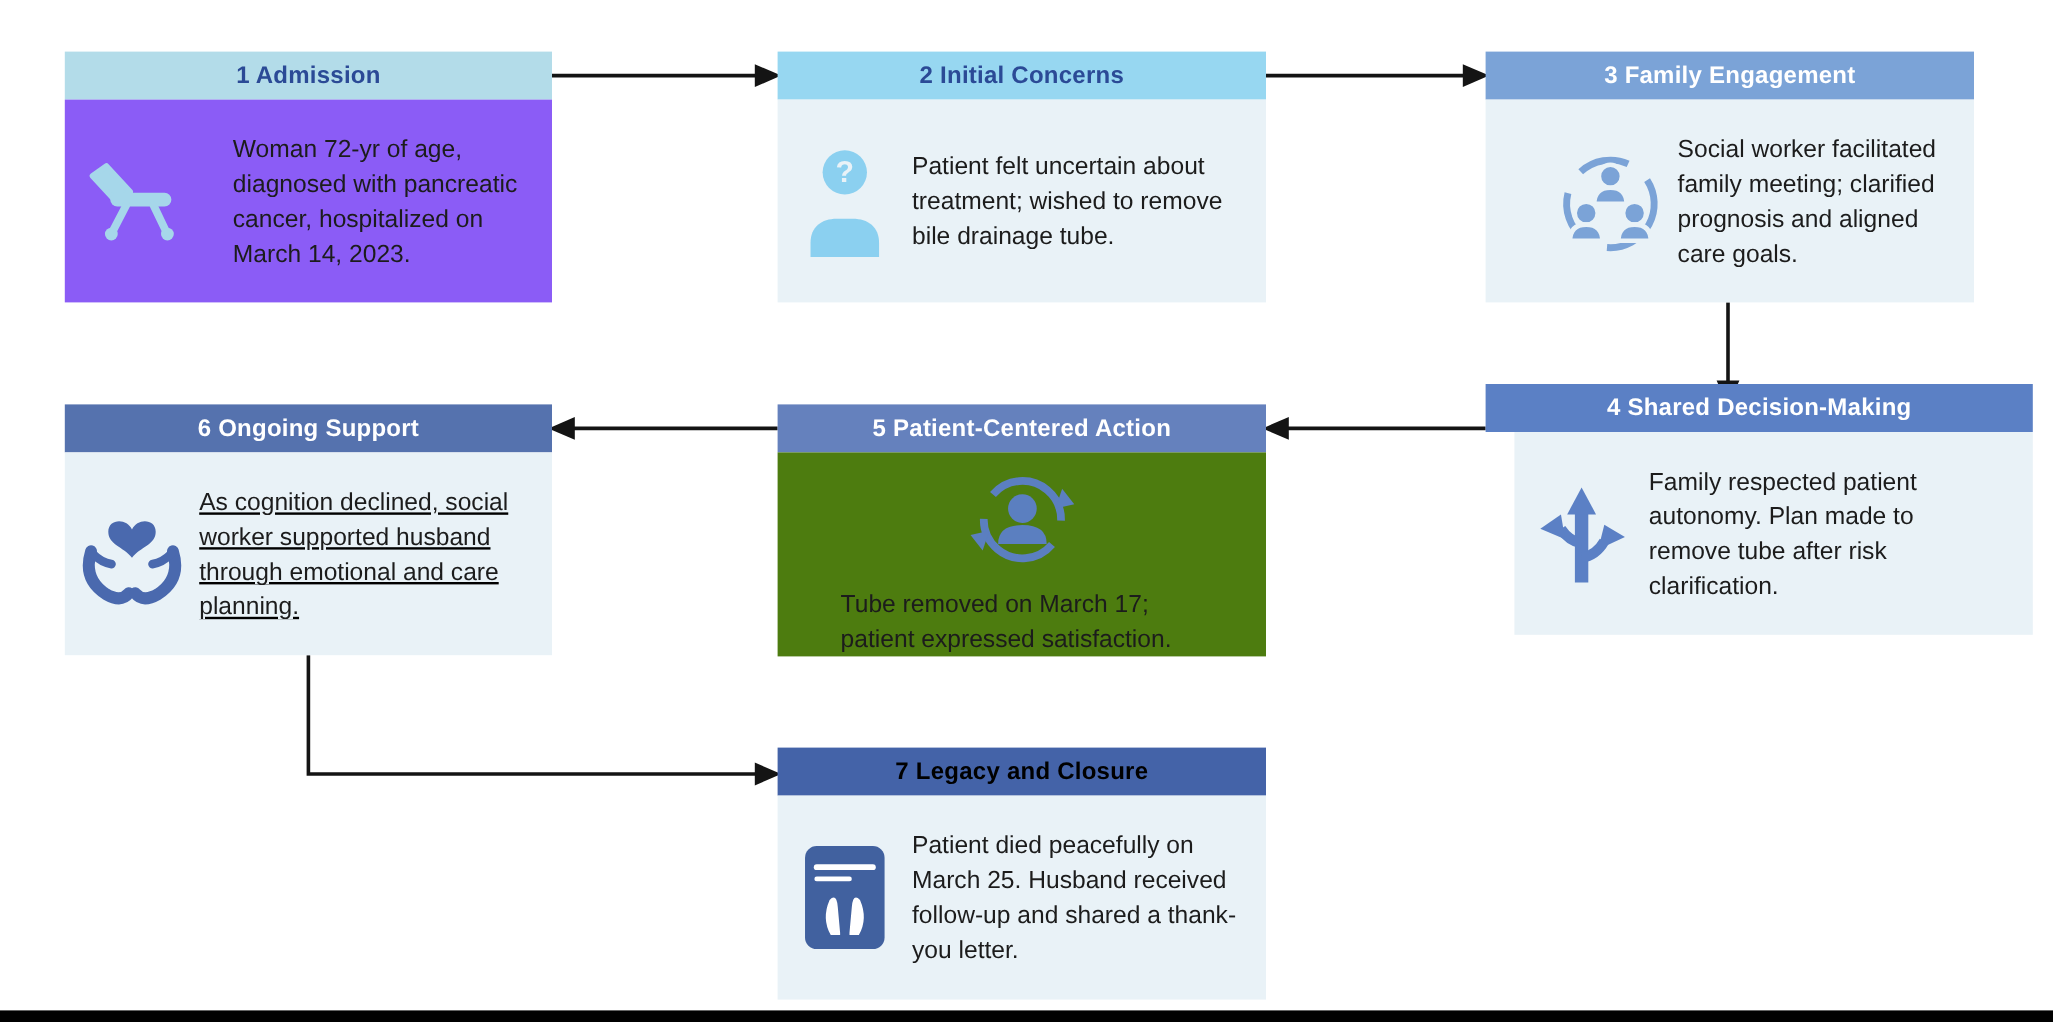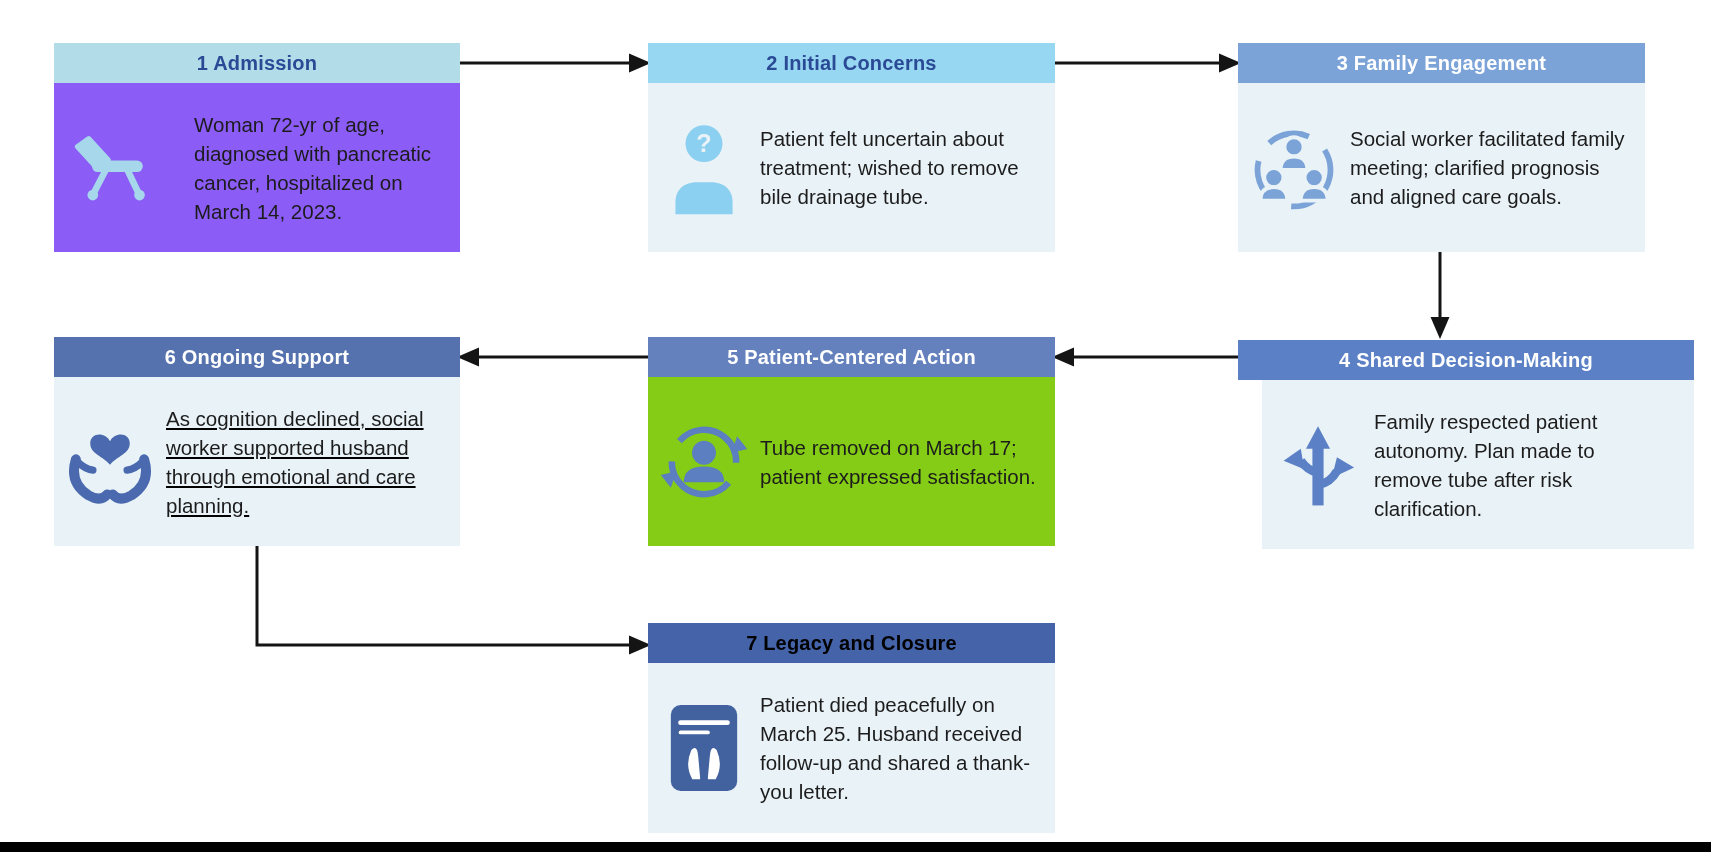--- a/index.html
+++ b/index.html
@@ -2,21 +2,21 @@
 <html><head>
 <meta charset="utf-8">
 <style>
   html,body{margin:0;padding:0;background:#ffffff;}
   .canvas{position:relative;width:1711px;height:852px;background:#ffffff;overflow:hidden;
           font-family:"Liberation Sans","DejaVu Sans",sans-serif;}
   .step{position:absolute;display:flex;flex-direction:column;}
   .pos-1{left:54px;  top:43px;  width:406px; height:209px;}
   .pos-2{left:648px; top:43px;  width:407px; height:209px;}
   .pos-3{left:1238px;top:43px;  width:407px; height:209px;}
-  .pos-4{left:1238px;top:340px; width:456px; height:209px;}
+  .pos-4{left:1238px;top:320px; width:456px; height:209px;}
   .pos-5{left:648px; top:337px; width:407px; height:209px;}
   .pos-6{left:54px;  top:337px; width:406px; height:209px;}
   .pos-7{left:648px; top:623px; width:407px; height:210px;}
   .step-header{height:40px;flex:0 0 40px;display:flex;align-items:center;justify-content:center;
                font-size:20px;font-weight:bold;letter-spacing:.2px;}
   .step-body{flex:1;background:#e9f2f7;display:flex;align-items:center;}
   .icon-wrap{flex:0 0 112px;display:flex;align-items:center;justify-content:center;}
   .step-text{flex:1;font-size:20.5px;line-height:29px;color:#1c1c1c;padding-right:14px;max-width:288px;}
   .connectors{position:absolute;left:0;top:0;pointer-events:none;}
   .bottom-bar{position:absolute;left:0;top:842px;width:1711px;height:10px;}
@@ -75,21 +75,21 @@
           </g>
           <text x="50" y="40" text-anchor="middle" font-size="30" font-weight="bold" fill="#e9f2f7" font-family="Liberation Sans, DejaVu Sans, sans-serif">?</text>
         </svg>
       </div>
       <div class="step-text">Patient felt uncertain about treatment; wished to remove bile drainage tube.</div>
     </div>
   </div>
 
   <div class="step pos-3">
     <div class="step-header" style="background-color: rgb(123, 163, 215); color: rgb(255, 255, 255);">3 Family Engagement</div>
-    <div class="step-body" style="background-color: rgb(233, 242, 247);">
+    <div class="step-body" style="background-color: rgb(233, 242, 247); padding-left: 48px;">
       <div class="icon-wrap" style="color: rgb(123, 163, 215);">
         <svg width="96" height="96" viewBox="0 0 100 100">
           <circle cx="50" cy="52" r="38" fill="none" stroke="currentColor" stroke-width="6" stroke-dasharray="44 22" transform="rotate(28 50 52)"></circle>
           <g fill="currentColor" stroke="#e9f2f7" stroke-width="4">
             <circle cx="50" cy="28" r="10"></circle>
             <path d="M36,52 q0,-14 14,-14 q14,0 14,14 z"></path>
             <circle cx="29" cy="60" r="10"></circle>
             <path d="M15,84 q0,-14 14,-14 q14,0 14,14 z"></path>
             <circle cx="71" cy="60" r="10"></circle>
             <path d="M57,84 q0,-14 14,-14 q14,0 14,14 z"></path>
@@ -116,21 +116,21 @@
             <polygon points="66,68 72,44 92,56"></polygon>
           </g>
         </svg>
       </div>
       <div class="step-text">Family respected patient autonomy. Plan made to remove tube after risk clarification.</div>
     </div>
   </div>
 
   <div class="step pos-5">
     <div class="step-header" style="background-color: rgb(101, 129, 189); color: rgb(255, 255, 255);">5 Patient-Centered Action</div>
-    <div class="step-body" style="background-color: #84cc16;">
+    <div class="step-body" style="background-color: #4d7c0f; flex-direction: column;">
       <div class="icon-wrap" style="color: rgb(91, 127, 192);">
         <svg width="92" height="92" viewBox="0 0 100 100">
           <circle cx="50" cy="50" r="35" fill="none" stroke="currentColor" stroke-width="7" stroke-dasharray="86 24" transform="rotate(40 50 50)"></circle>
           <g fill="currentColor">
             <polygon points="86,22 97,36 80,40"></polygon>
             <polygon points="14,78 3,64 20,60"></polygon>
             <circle cx="50" cy="40" r="13"></circle>
             <path d="M28,72 q0,-17 22,-17 q22,0 22,17 z"></path>
           </g>
         </svg>

